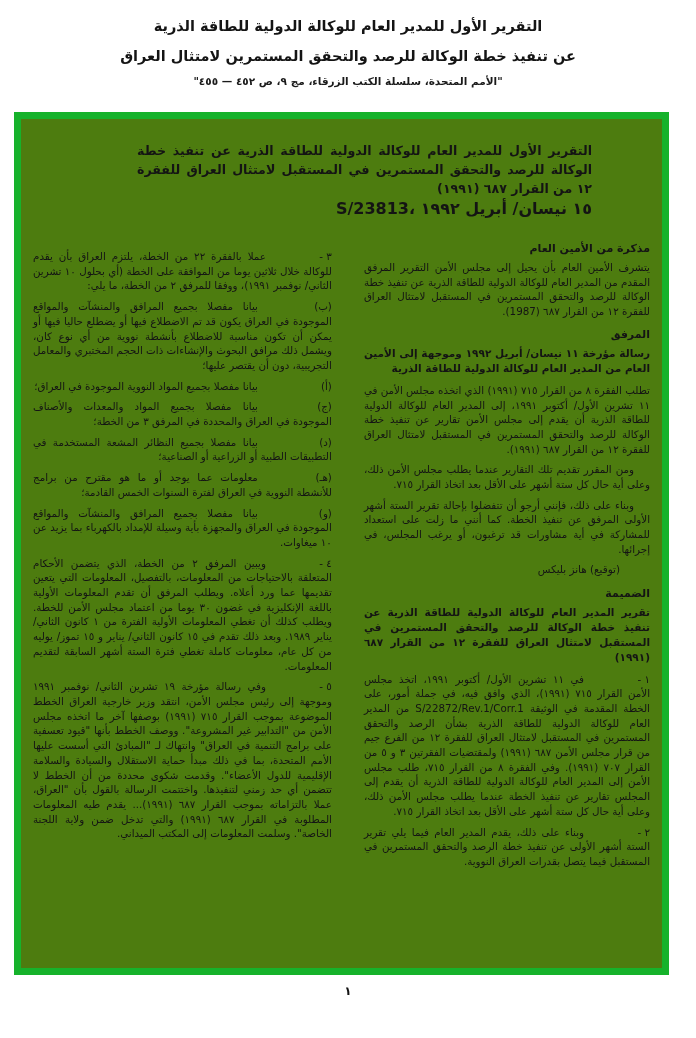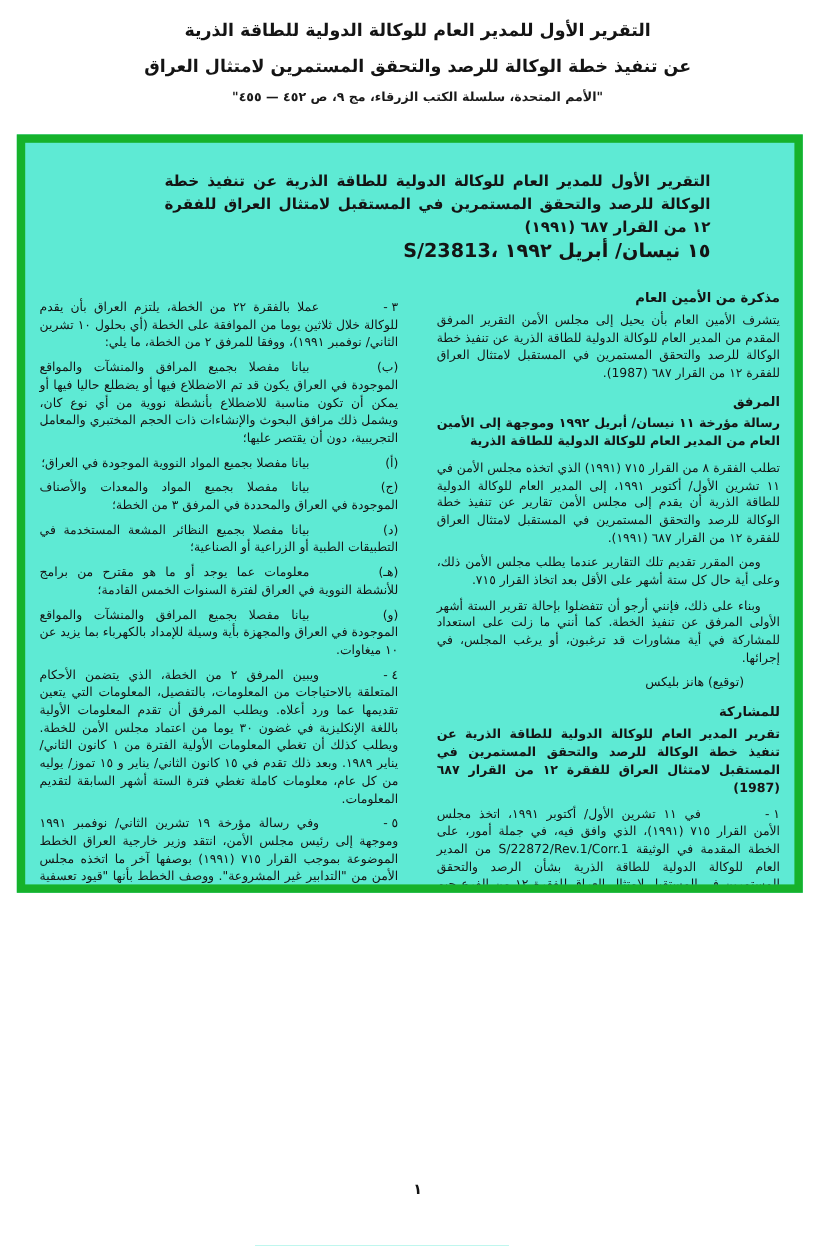--- a/index.html
+++ b/index.html
@@ -14,23 +14,23 @@
   
   .page-header { text-align: center; direction: rtl; padding-top: 16px; }
   .page-header .h-line1 { font-size: 14.5px; font-weight: bold; line-height: 20px; }
   .page-header .h-line2 { font-size: 14.5px; font-weight: bold; line-height: 20px; margin-top: 10px; }
   .page-header .h-line3 { font-size: 10.5px; font-weight: bold; margin-top: 9px; color: #1a1a1a; }
 
   
   .doc-box {
     position: absolute;
     left: 14px; top: 112px;
-    width: 655px; height: 632px;
+    width: 655px; height: 863px;
     border: 7px solid #16b22b;
-    background: #5eead4;
+    background: #4d7c0f;
     padding: 12px 12px 0 12px;
     direction: rtl;
     overflow: hidden;
   }
 
   .report-title {
     width: 455px;
     margin: 10px 58px 0 auto;
     font-size: 12.6px;
     font-weight: bold;
@@ -122,22 +122,22 @@
 
       <p class="body-text">تطلب الفقرة ٨ من القرار ٧١٥ (١٩٩١) الذي اتخذه مجلس الأمن في ١١ تشرين الأول/ أكتوبر ١٩٩١، إلى المدير العام للوكالة الدولية للطاقة الذرية أن يقدم إلى مجلس الأمن تقارير عن تنفيذ خطة الوكالة للرصد والتحقق المستمرين في المستقبل لامتثال العراق للفقرة ١٢ من القرار ٦٨٧ (١٩٩١).</p>
       <p class="body-text indent">ومن المقرر تقديم تلك التقارير عندما يطلب مجلس الأمن ذلك، وعلى أية حال كل ستة أشهر على الأقل بعد اتخاذ القرار ٧١٥.</p>
       <p class="body-text indent">وبناء على ذلك، فإنني أرجو أن تتفضلوا بإحالة تقرير الستة أشهر الأولى المرفق عن تنفيذ الخطة. كما أنني ما زلت على استعداد للمشاركة في أية مشاورات قد ترغبون، أو يرغب المجلس، في إجرائها.</p>
 
       <div class="signature">
         <span class="sig-label">(توقيع)</span>
         <span>هانز بليكس</span>
       </div>
 
-      <div class="sec-heading">للمشاركة</div>
-      <div class="sub-title">تقرير المدير العام للوكالة الدولية للطاقة الذرية عن تنفيذ خطة الوكالة للرصد والتحقق المستمرين في المستقبل لامتثال العراق للفقرة ١٢ من القرار ٦٨٧ (1987)</div>
+      <div class="sec-heading">الضميمة</div>
+      <div class="sub-title">تقرير المدير العام للوكالة الدولية للطاقة الذرية عن تنفيذ خطة الوكالة للرصد والتحقق المستمرين في المستقبل لامتثال العراق للفقرة ١٢ من القرار ٦٨٧ (١٩٩١)</div>
 
       <p class="body-text">
         <span class="marker">١ -</span><span>في ١١ تشرين الأول/ أكتوبر ١٩٩١، اتخذ مجلس الأمن القرار ٧١٥ (١٩٩١)، الذي وافق فيه، في جملة أمور، على الخطة المقدمة في الوثيقة S/22872/Rev.1/Corr.1 من المدير العام للوكالة الدولية للطاقة الذرية بشأن الرصد والتحقق المستمرين في المستقبل لامتثال العراق للفقرة ١٢ من الفرع جيم من قرار مجلس الأمن ٦٨٧ (١٩٩١) ولمقتضيات الفقرتين ٣ و ٥ من القرار ٧٠٧ (١٩٩١). وفي الفقرة ٨ من القرار ٧١٥، طلب مجلس الأمن إلى المدير العام للوكالة الدولية للطاقة الذرية أن يقدم إلى المجلس تقارير عن تنفيذ الخطة عندما يطلب مجلس الأمن ذلك، وعلى أية حال كل ستة أشهر على الأقل بعد اتخاذ القرار ٧١٥.</span>
       </p>
       <p class="body-text">
         <span class="marker">٢ -</span><span>وبناء على ذلك، يقدم المدير العام فيما يلي تقرير الستة أشهر الأولى عن تنفيذ خطة الرصد والتحقق المستمرين في المستقبل فيما يتصل بقدرات العراق النووية.</span>
       </p>
     </div>
 
     <div class="col col-left">

